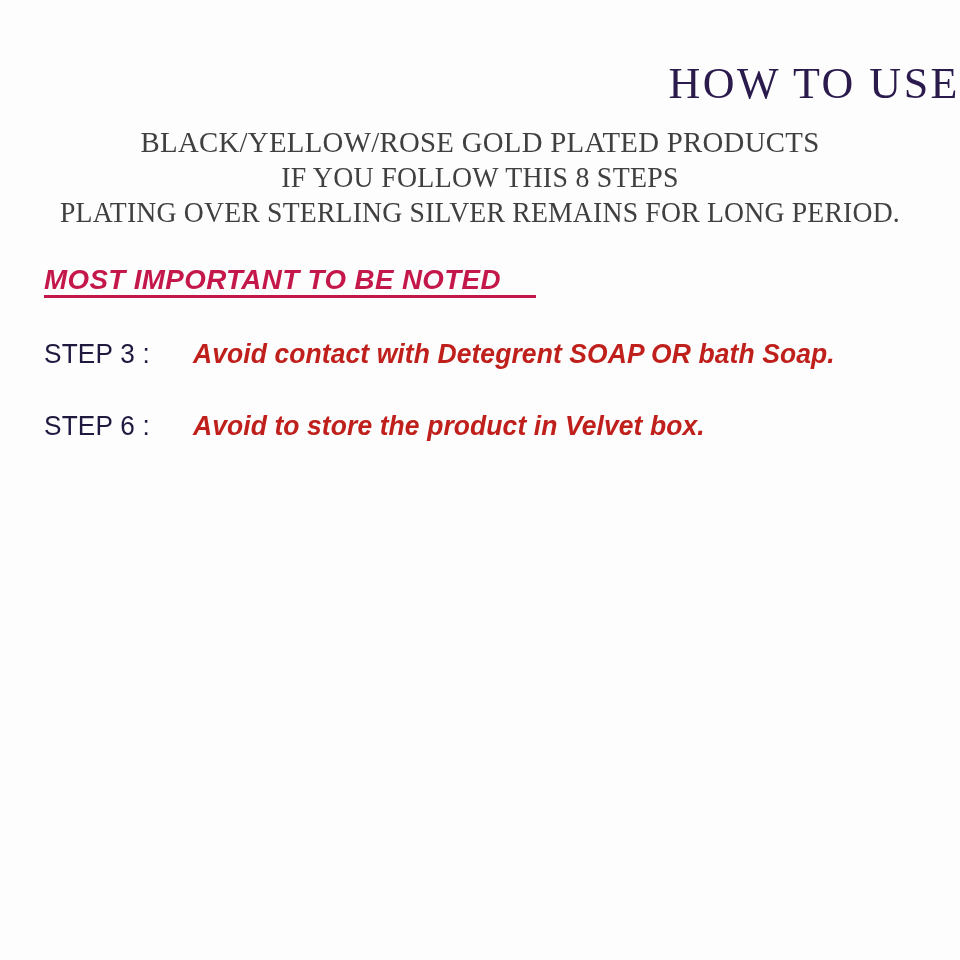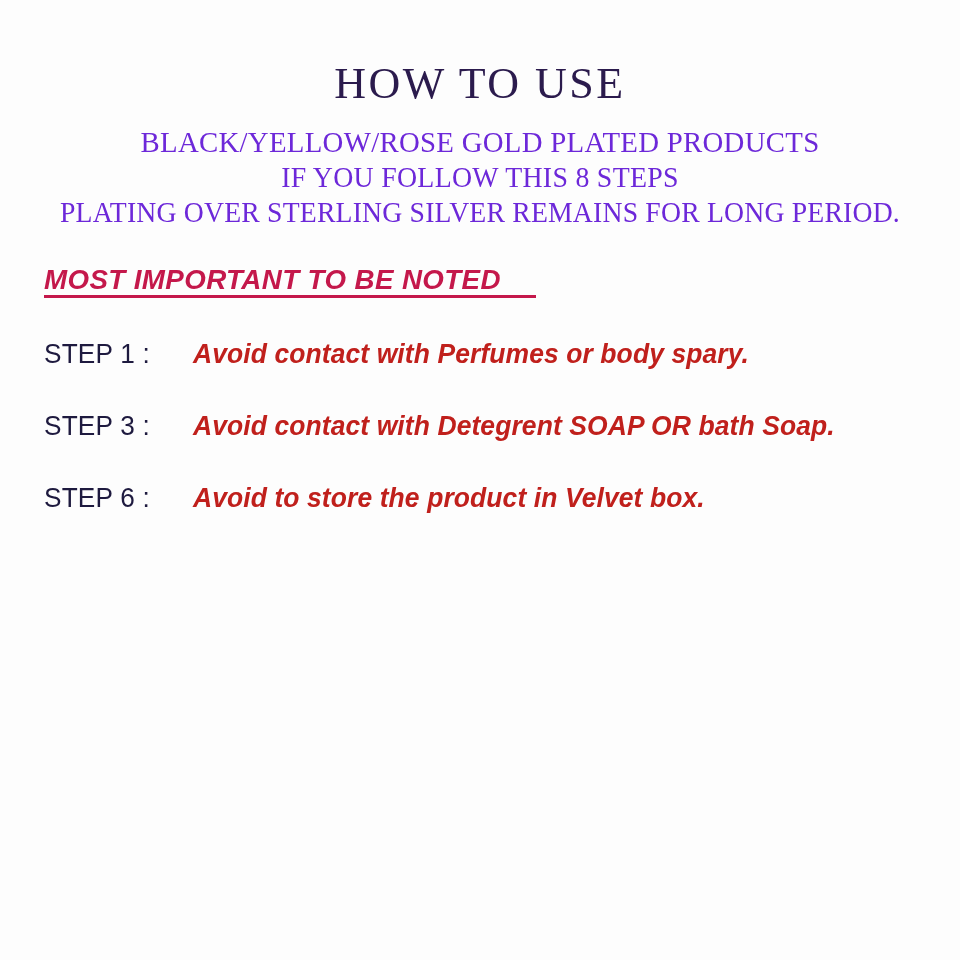--- a/index.html
+++ b/index.html
@@ -35,25 +35,26 @@
 
   .main-title {
     font-family: "Liberation Serif", "DejaVu Serif", serif;
     font-size: 44px;
     line-height: 52px;
     letter-spacing: 2.5px;
     color: #2b1b4d;
     font-weight: 400;
     margin: 0 0 14px 0;
     white-space: nowrap;
+    text-align: right;
   }
 
   .subtitle-block {
     font-family: "Liberation Serif", "DejaVu Serif", serif;
-    color: #6d28d9;
+    color: #404040;
     font-weight: 400;
     margin-top: 11px;
   }
 
   .sub-line {
     display: block;
     white-space: nowrap;
     margin: 0;
   }
 
@@ -161,24 +162,20 @@
       <span class="sub-line sub-line-2">IF YOU FOLLOW THIS 8 STEPS</span>
       <span class="sub-line sub-line-3">PLATING OVER STERLING SILVER REMAINS FOR LONG PERIOD.</span>
     </div>
   </div>
 
   <div class="notice">MOST IMPORTANT TO BE NOTED</div>
   <div class="notice-rule"></div>
 
   <div class="steps">
 
-    <div class="step-row">
-      <span class="step-label">STEP 1 :</span>
-      <span class="step-text">Avoid contact with Perfumes or body spary.</span>
-    </div>
 
 
     <div class="step-row">
       <span class="step-label">STEP 3 :</span>
       <span class="step-text">Avoid contact with Detegrent SOAP OR bath Soap.</span>
     </div>
 
 
 
     <div class="step-row">

